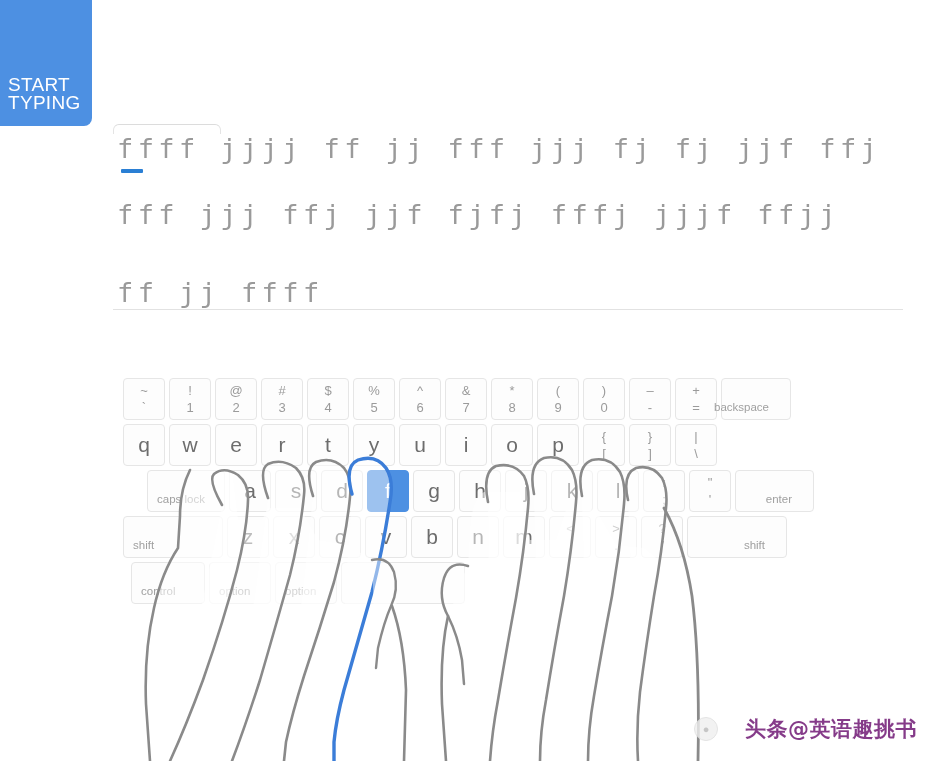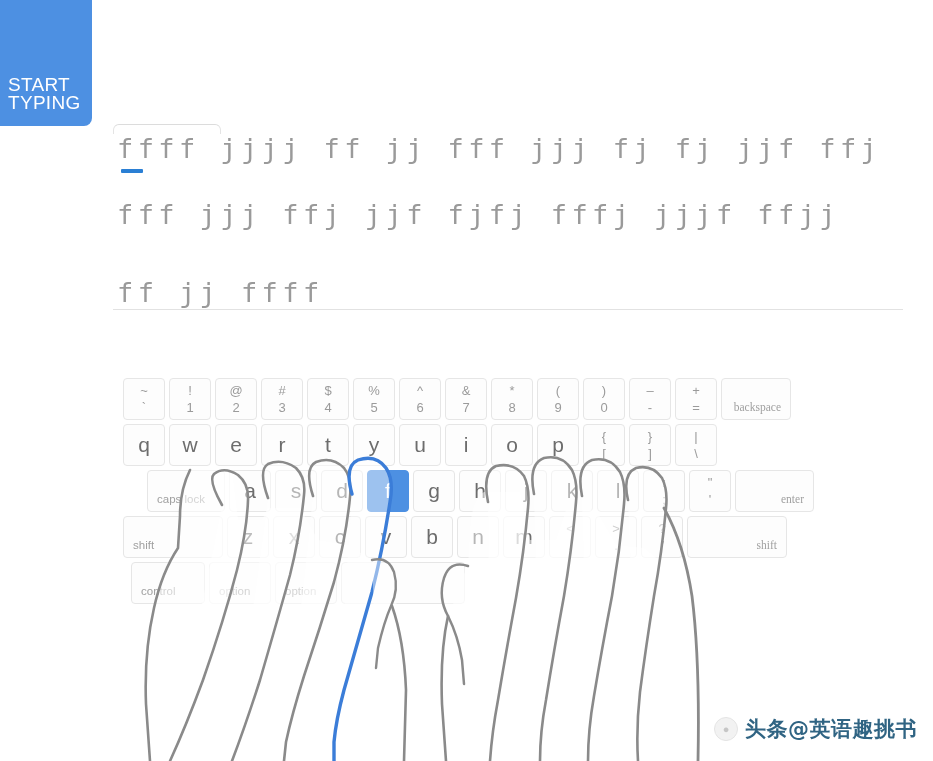--- a/index.html
+++ b/index.html
@@ -140,22 +140,21 @@
   .key .modlabel {
     position: absolute;
     left: 9px;
     bottom: 6px;
     font-size: 11.5px;
     color: #a0a0a0;
     white-space: nowrap;
   }
   .key .modlabel.right {
     left: auto;
-    right: 9px;
-    font-family: Liberation Serif, serif;
+    right: 21px;
   }
   .key.active {
     background: #4D90E2;
     border-color: #4D90E2;
   }
   .key.active .letter { color: #ffffff; }
 
   
   .w-tab       { width: 68px; }
   .w-backspace { width: 70px; }
@@ -200,24 +199,25 @@
     align-items: center;
     justify-content: center;
     font-size: 11px;
     color: #b9b9b9;
     opacity: 0.8;
   }
   #watermark-text {
     font-family: "DejaVu Sans", sans-serif;
     font-size: 21px;
     font-weight: bold;
-    color: #0c4a6e;
+    color: #701a75;
     opacity: 0.85;
     letter-spacing: 0.5px;
     white-space: nowrap;
+    margin-left: 20px;
   }
 </style>
 </head>
 <body>
 
 <div id="start-typing-button">
   <span class="st-line">START</span>
   <span class="st-line">TYPING</span>
 </div>
 

